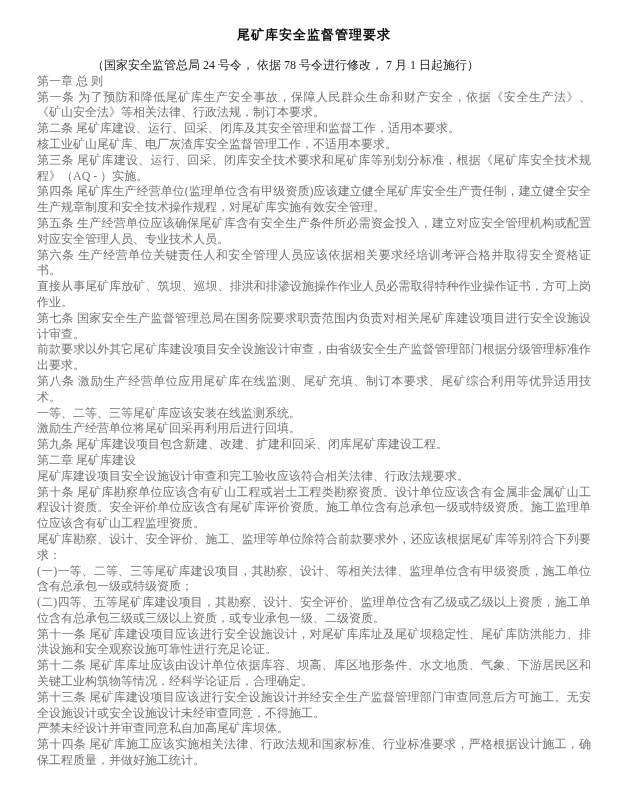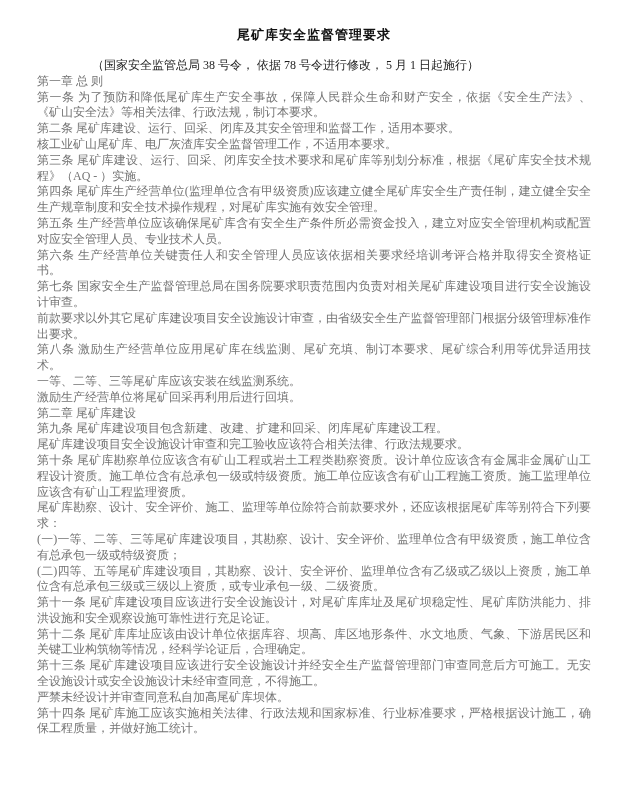--- a/index.html
+++ b/index.html
@@ -45,41 +45,42 @@
     text-justify: inter-ideograph;
     word-break: break-all;
     color: #737373;
   }
 </style>
 </head>
 <body>
 
 <div class="page">
   <h1 class="title">尾矿库安全监督管理要求</h1>
-  <p class="subtitle">（国家安全监管总局 38 号令， 依据 78 号令进行修改， 5 月 1 日起施行）</p>
+  <p class="subtitle">（国家安全监管总局 24 号令， 依据 78 号令进行修改， 7 月 1 日起施行）</p>
   <div class="doc-body">
       <p>第一章 总 则</p>
       <p>第一条 为了预防和降低尾矿库生产安全事故，保障人民群众生命和财产安全，依据《安全生产法》、《矿山安全法》等相关法律、行政法规，制订本要求。</p>
       <p>第二条 尾矿库建设、运行、回采、闭库及其安全管理和监督工作，适用本要求。</p>
       <p>核工业矿山尾矿库、电厂灰渣库安全监督管理工作，不适用本要求。</p>
       <p>第三条 尾矿库建设、运行、回采、闭库安全技术要求和尾矿库等别划分标准，根据《尾矿库安全技术规程》（AQ - ）实施。</p>
       <p>第四条 尾矿库生产经营单位(监理单位含有甲级资质)应该建立健全尾矿库安全生产责任制，建立健全安全生产规章制度和安全技术操作规程，对尾矿库实施有效安全管理。</p>
       <p>第五条 生产经营单位应该确保尾矿库含有安全生产条件所必需资金投入，建立对应安全管理机构或配置对应安全管理人员、专业技术人员。</p>
       <p>第六条 生产经营单位关键责任人和安全管理人员应该依据相关要求经培训考评合格并取得安全资格证书。</p>
+      <p>直接从事尾矿库放矿、筑坝、巡坝、排洪和排渗设施操作作业人员必需取得特种作业操作证书，方可上岗作业。</p>
       <p>第七条 国家安全生产监督管理总局在国务院要求职责范围内负责对相关尾矿库建设项目进行安全设施设计审查。</p>
       <p>前款要求以外其它尾矿库建设项目安全设施设计审查，由省级安全生产监督管理部门根据分级管理标准作出要求。</p>
       <p>第八条 激励生产经营单位应用尾矿库在线监测、尾矿充填、制订本要求、尾矿综合利用等优异适用技术。</p>
       <p>一等、二等、三等尾矿库应该安装在线监测系统。</p>
       <p>激励生产经营单位将尾矿回采再利用后进行回填。</p>
+      <p>第九条 尾矿库建设项目包含新建、改建、扩建和回采、闭库尾矿库建设工程。</p>
       <p>第二章 尾矿库建设</p>
-      <p>第九条 尾矿库建设项目包含新建、改建、扩建和回采、闭库尾矿库建设工程。</p>
       <p>尾矿库建设项目安全设施设计审查和完工验收应该符合相关法律、行政法规要求。</p>
-      <p>第十条 尾矿库勘察单位应该含有矿山工程或岩土工程类勘察资质。设计单位应该含有金属非金属矿山工程设计资质。施工单位含有总承包一级或特级资质。施工单位应该含有矿山工程施工资质。施工监理单位应该含有矿山工程监理资质。</p>
+      <p>第十条 尾矿库勘察单位应该含有矿山工程或岩土工程类勘察资质。设计单位应该含有金属非金属矿山工程设计资质。安全评价单位应该含有尾矿库评价资质。施工单位含有总承包一级或特级资质。施工监理单位应该含有矿山工程监理资质。</p>
       <p>尾矿库勘察、设计、安全评价、施工、监理等单位除符合前款要求外，还应该根据尾矿库等别符合下列要求：</p>
-      <p>(一)一等、二等、三等尾矿库建设项目，其勘察、设计、安全评价、监理单位含有甲级资质，施工单位含有总承包一级或特级资质；</p>
+      <p>(一)一等、二等、三等尾矿库建设项目，其勘察、设计、等相关法律、监理单位含有甲级资质，施工单位含有总承包一级或特级资质；</p>
       <p>(二)四等、五等尾矿库建设项目，其勘察、设计、安全评价、监理单位含有乙级或乙级以上资质，施工单位含有总承包三级或三级以上资质，或专业承包一级、二级资质。</p>
       <p>第十一条 尾矿库建设项目应该进行安全设施设计，对尾矿库库址及尾矿坝稳定性、尾矿库防洪能力、排洪设施和安全观察设施可靠性进行充足论证。</p>
       <p>第十二条 尾矿库库址应该由设计单位依据库容、坝高、库区地形条件、水文地质、气象、下游居民区和关键工业构筑物等情况，经科学论证后，合理确定。</p>
       <p>第十三条 尾矿库建设项目应该进行安全设施设计并经安全生产监督管理部门审查同意后方可施工。无安全设施设计或安全设施设计未经审查同意，不得施工。</p>
       <p>严禁未经设计并审查同意私自加高尾矿库坝体。</p>
       <p>第十四条 尾矿库施工应该实施相关法律、行政法规和国家标准、行业标准要求，严格根据设计施工，确保工程质量，并做好施工统计。</p>
     </div>
 </div>
 
 </body></html>

